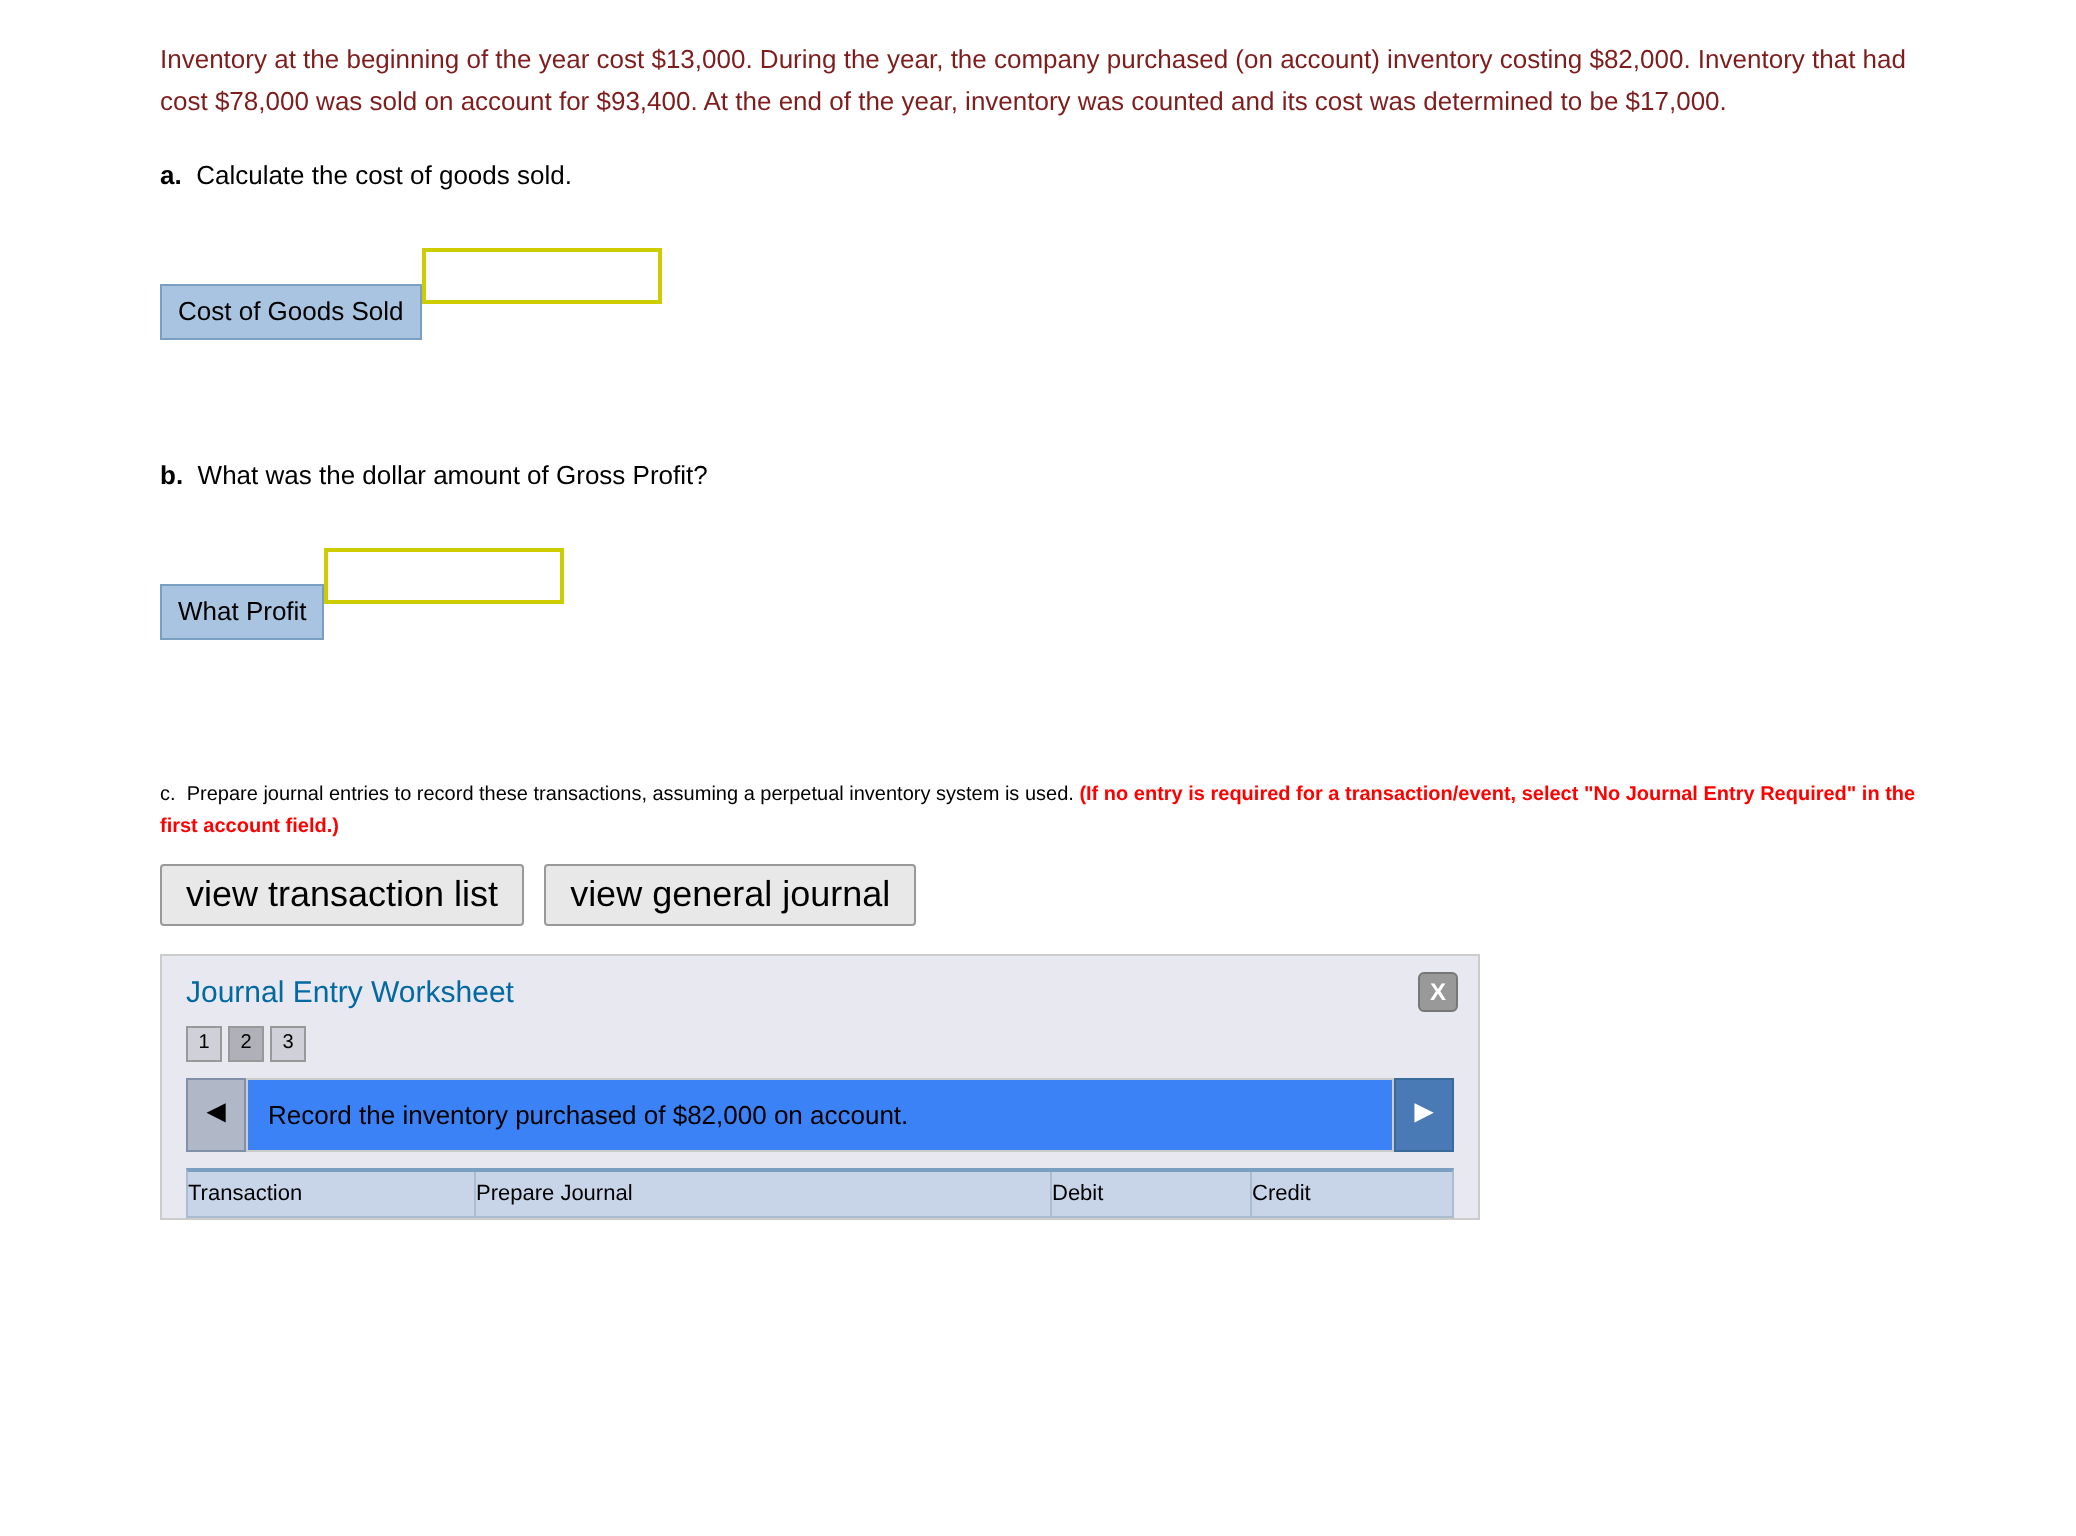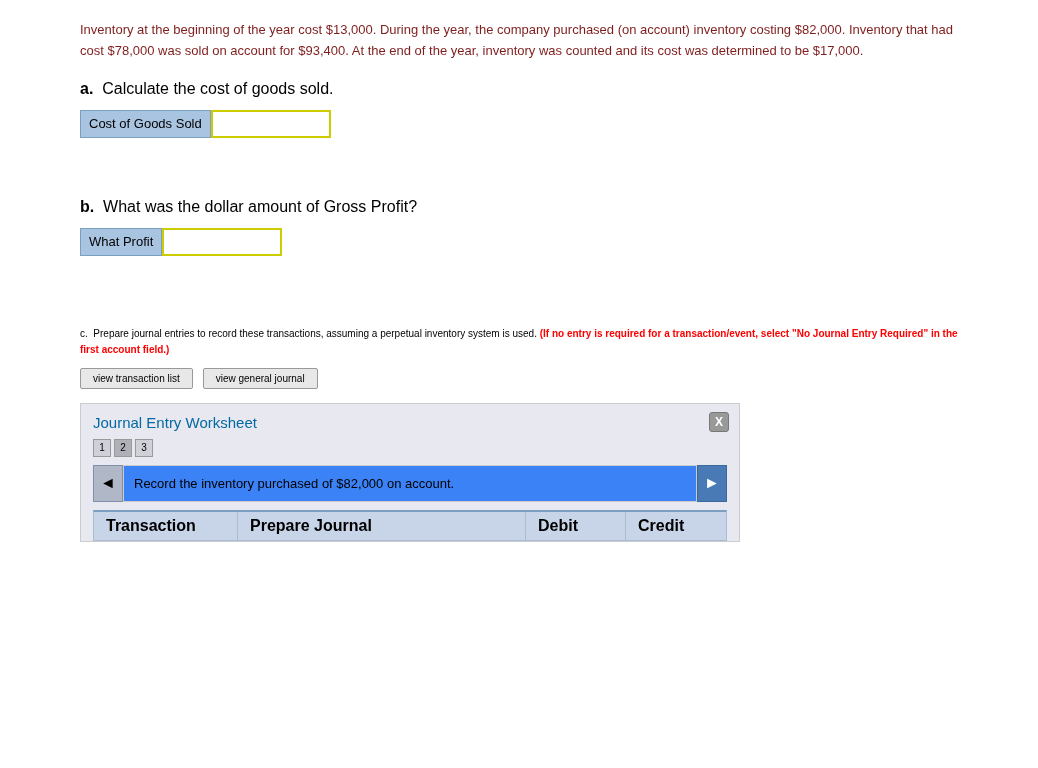--- a/index.html
+++ b/index.html
@@ -23,21 +23,21 @@
       line-height: 1.6;
       margin-bottom: 18px;
       color: #7f1d1d;
     }
 
     .question-block {
       margin-bottom: 30px;
     }
 
     .question-label {
-      font-size: 16px;
+      font-size: 13px;
       margin-bottom: 12px;
       color: #000;
     }
 
     .question-label span.letter {
       font-weight: bold;
     }
 
     .input-row {
       display: flex;
@@ -49,20 +49,21 @@
       background-color: #a8c4e0;
       border: 1px solid #7a9fc0;
       padding: 4px 8px;
       font-size: 13px;
       font-weight: normal;
       color: #000;
       white-space: nowrap;
       height: 28px;
       display: flex;
       align-items: center;
+      margin-top: 35px;
     }
 
     .field-input {
       border: 2px solid #cccc00;
       background: #fff;
       width: 120px;
       height: 28px;
       padding: 2px 4px;
       font-size: 13px;
       outline: none;
@@ -82,21 +83,21 @@
     .btn-row {
       display: flex;
       gap: 10px;
       margin-bottom: 14px;
     }
 
     .btn-link {
       border: 1px solid #999;
       background: #e8e8e8;
       padding: 4px 12px;
-      font-size: 10px;
+      font-size: 18px;
       color: #000;
       cursor: pointer;
       text-decoration: none;
       display: inline-block;
       border-radius: 2px;
     }
 
     .journal-worksheet {
       border: 1px solid #ccc;
       background: #e8e8f0;
@@ -199,23 +200,23 @@
     .journal-table-header {
       display: grid;
       grid-template-columns: 1fr 2fr 100px 100px;
       background: #c8d4e8;
       border: 1px solid #aabcd0;
       border-top: 2px solid #7a9fc0;
       margin-top: 8px;
     }
 
     .journal-table-header .col {
-      padding: 5px 12px;
-      font-weight: bold;
-      font-size: 16px;
+      padding: 5px 0;
+      font-weight: normal;
+      font-size: 11px;
       color: #000;
       border-right: 1px solid #aabcd0;
     }
 
     .journal-table-header .col:last-child {
       border-right: none;
     }
   </style>
 </head>
 <body>

